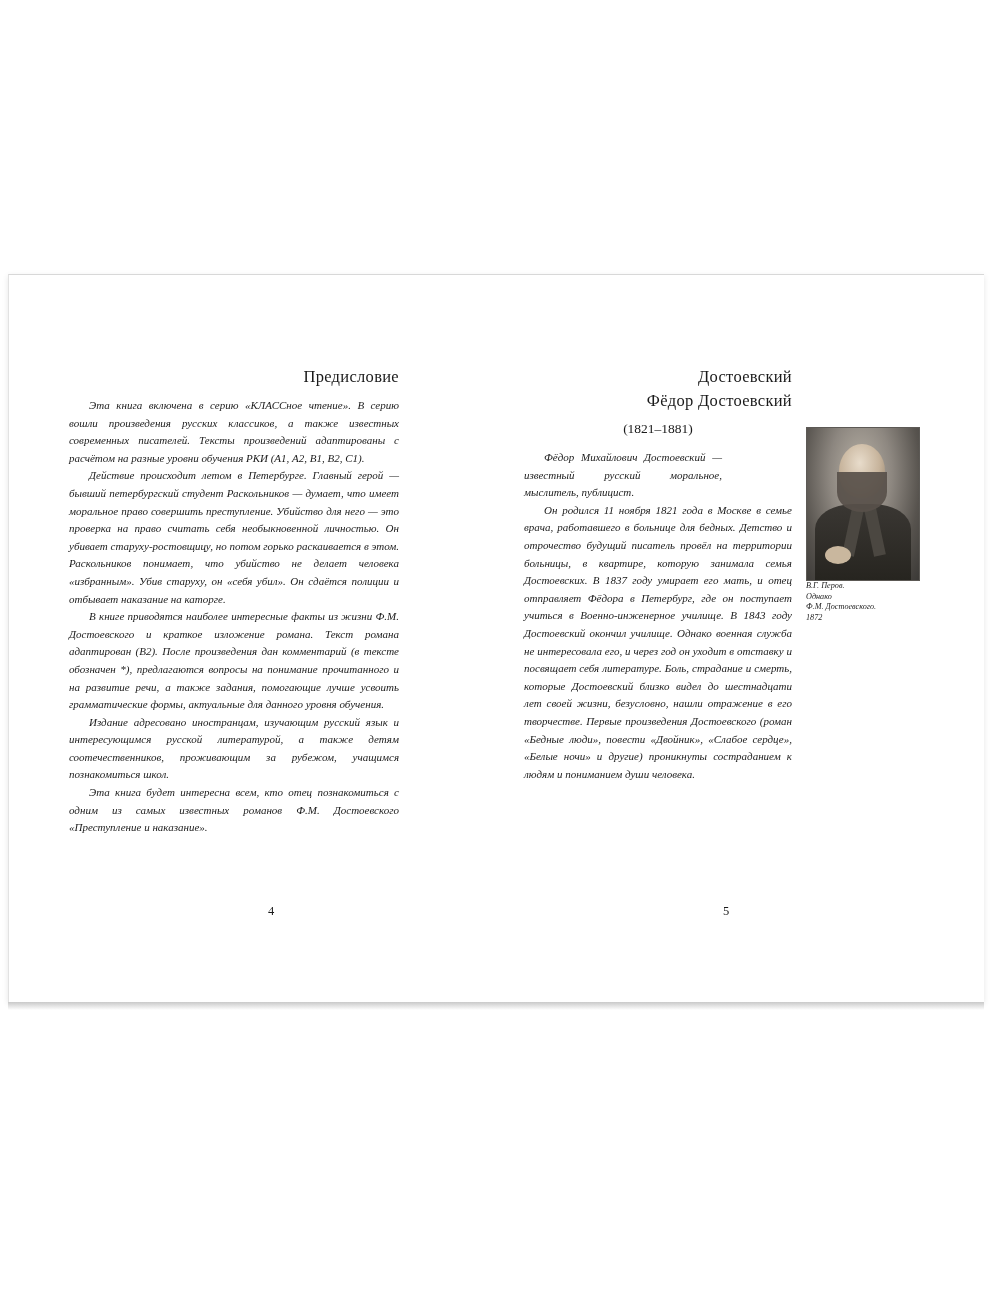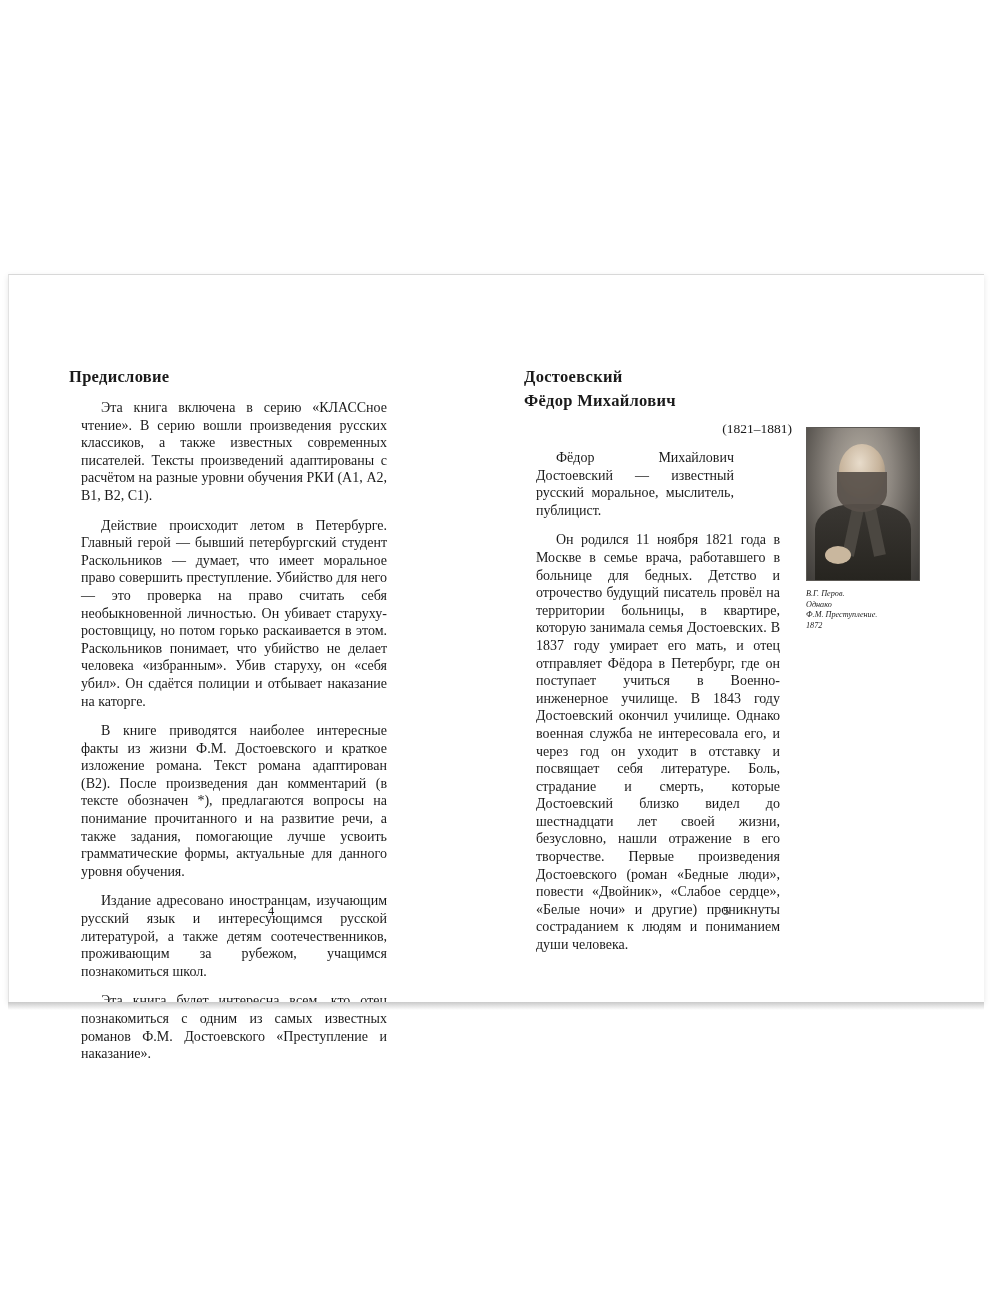--- a/index.html
+++ b/index.html
@@ -65,42 +65,43 @@
   .content {
     position: absolute;
     top: 92px;
     width: 330px;
   }
   .page-left .content { left: 60px; }
   .page-right .content { left: 48px; }
 
   h1.title {
     font-size: 16.5px;
-    font-weight: bold;
-    text-align: left;
+    font-weight: normal;
+    text-align: right;
     margin: 0 0 10px 0;
     letter-spacing: 0.3px;
   }
   h1.title .line2 {
     display: block;
     margin-top: 4px;
   }
   .subtitle {
-    text-align: right;
+    text-align: center;
     font-size: 13.5px;
     margin: 2px 0 12px 0;
   }
 
   p.para {
-    margin: 12px;
-    font-size: 14px;
+    margin: 0;
+    font-size: 11px;
     line-height: 17.6px;
     text-align: justify;
     text-indent: 20px;
     hyphens: auto;
+    font-style: italic;
     -webkit-hyphens: auto;
   }
 
   
   .figure {
     position: absolute;
     right: 46px;
     top: 152px;
     width: 112px;
   }
@@ -167,21 +168,21 @@
   .portrait .hand {
     position: absolute;
     left: 18px;
     top: 118px;
     width: 26px;
     height: 18px;
     border-radius: 50%;
     background: #c9b79e;
   }
   .caption {
-    margin-top: 8px;
+    margin-top: 0;
     font-size: 8.2px;
     line-height: 10.6px;
     font-style: italic;
     color: #222;
   }
   .caption span { display: block; }
 
   .folio {
     position: absolute;
     bottom: 84px;
@@ -212,41 +213,41 @@
         <p class="para">Издание адресовано иностранцам, изучающим русский язык и интересующимся русской литературой, а также детям соотечественников, проживающим за рубежом, учащимся познакомиться школ.</p>
         <p class="para">Эта книга будет интересна всем, кто отец познакомиться с одним из самых известных романов Ф.М. Достоевского «Преступление и наказание».</p>
       </div>
       <div class="folio blurry">4</div>
     </div>
 
     <div class="page page-right">
       <div class="content blurry" style="width:268px;">
         <h1 class="title">
           <span>Достоевский</span>
-          <span class="line2">Фёдор Михайлович</span>
+          <span class="line2">Фёдор Достоевский</span>
         </h1>
         <div class="subtitle">(1821–1881)</div>
         <p class="para" style="width:198px;">Фёдор Михайлович Достоевский — известный русский моральное, мыслитель, публицист.</p>
         <p class="para">Он родился 11 ноября 1821 года в Москве в семье врача, работавшего в больнице для бедных. Детство и отрочество будущий писатель провёл на территории больницы, в квартире, которую занимала семья Достоевских. В 1837 году умирает его мать, и отец отправляет Фёдора в Петербург, где он поступает учиться в Военно-инженерное училище. В 1843 году Достоевский окончил училище. Однако военная служба не интересовала его, и через год он уходит в отставку и посвящает себя литературе. Боль, страдание и смерть, которые Достоевский близко видел до шестнадцати лет своей жизни, безусловно, нашли отражение в его творчестве. Первые произведения Достоевского (роман «Бедные люди», повести «Двойник», «Слабое сердце», «Белые ночи» и другие) проникнуты состраданием к людям и пониманием души человека.</p>
       </div>
 
       <div class="figure">
         <div class="portrait">
           <div class="bg"></div>
           <div class="body"></div>
           <div class="lapelL"></div>
           <div class="lapelR"></div>
           <div class="head"></div>
           <div class="beard"></div>
           <div class="hand"></div>
         </div>
         <div class="caption blurry">
           <span>В.Г. Перов.</span>
           <span>Однако</span>
-          <span>Ф.М. Преступление.</span>
+          <span>Ф.М. Достоевского.</span>
           <span>1872</span>
         </div>
       </div>
 
       <div class="folio blurry">5</div>
     </div>
 
   </div>
   <div id="page-shadow-bottom"></div>
 </div>

